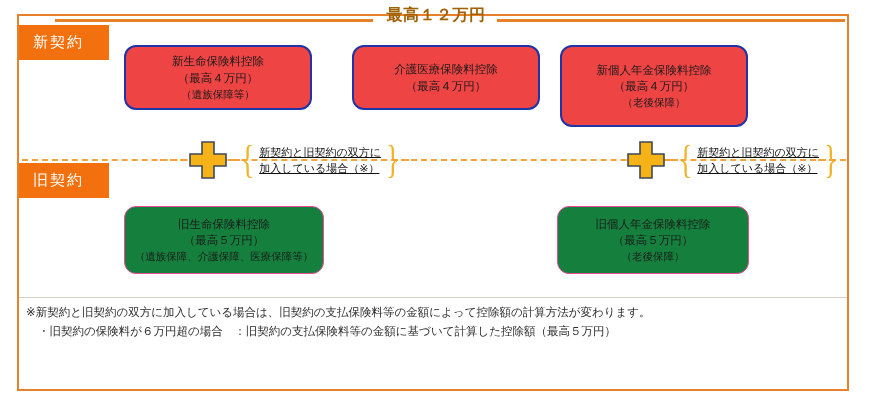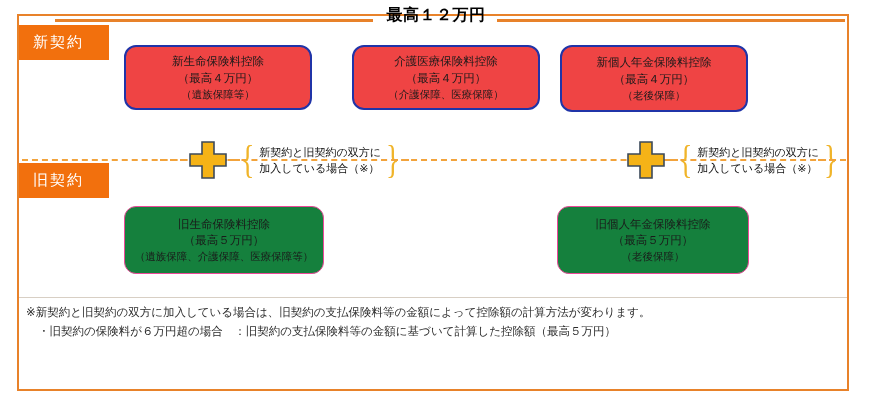--- a/index.html
+++ b/index.html
@@ -48,21 +48,21 @@
     background: #E8822A;
   }
   .max-title {
     position: absolute;
     left: 376px;
     top: 6px;
     width: 120px;
     text-align: center;
     font-size: 16px;
     font-weight: bold;
-    color: #000000;
+    color: #a16207;
     letter-spacing: 0.5px;
     line-height: 1.1;
     white-space: nowrap;
   }
 
   
   .side-label {
     position: absolute;
     background: #F2700D;
     color: #ffffff;
@@ -107,21 +107,21 @@
     border: 2px solid #2034A8;
   }
   .box.green {
     background: #15803d;
     border: 1px solid #ec4899;
   }
 
   
   #box-new-life      { left: 124px; top: 45px; width: 188px; height: 65px; }
   #box-care-medical  { left: 352px; top: 45px; width: 188px; height: 65px; }
-  #box-new-pension   { left: 560px; top: 45px; width: 188px; height: 67px; }
+  #box-new-pension   { left: 560px; top: 45px; width: 188px; height: 82px; }
 
   
   #box-old-life      { left: 124px; top: 206px; width: 200px; height: 68px; }
   #box-old-pension   { left: 557px; top: 206px; width: 192px; height: 68px; }
 
   
   .plus {
     position: absolute;
     width: 40px;
     height: 40px;
@@ -145,20 +145,21 @@
     line-height: 1;
     font-family: "Liberation Serif", serif;
     transform: scaleX(0.7);
   }
   .callout-text {
     font-size: 11px;
     line-height: 1.5;
     color: #111111;
     white-space: nowrap;
     padding: 0 2px;
+    text-decoration: underline;
   }
 
   
   .mini-dash {
     position: absolute;
     height: 0;
     border-top: 2px dashed #F2A33C;
   }
 
   
@@ -201,21 +202,20 @@
 
   <div class="box blue" id="box-new-life">
     <div class="l1">新生命保険料控除</div>
     <div class="l2">（最高４万円）</div>
     <div class="l3">（遺族保障等）</div>
   </div>
 
   <div class="box blue" id="box-care-medical">
     <div class="l1">介護医療保険料控除</div>
     <div class="l2">（最高４万円）</div>
-    <div class="l3">（介護保障、医療保障）</div>
   </div>
 
   <div class="box blue" id="box-new-pension">
     <div class="l1">新個人年金保険料控除</div>
     <div class="l2">（最高４万円）</div>
     <div class="l3">（老後保障）</div>
   </div>
 
   <div class="mini-dash" style="left:160px; top:159px; width:26px;"></div>
   <svg class="plus" id="plus-left" viewBox="0 0 40 40">

